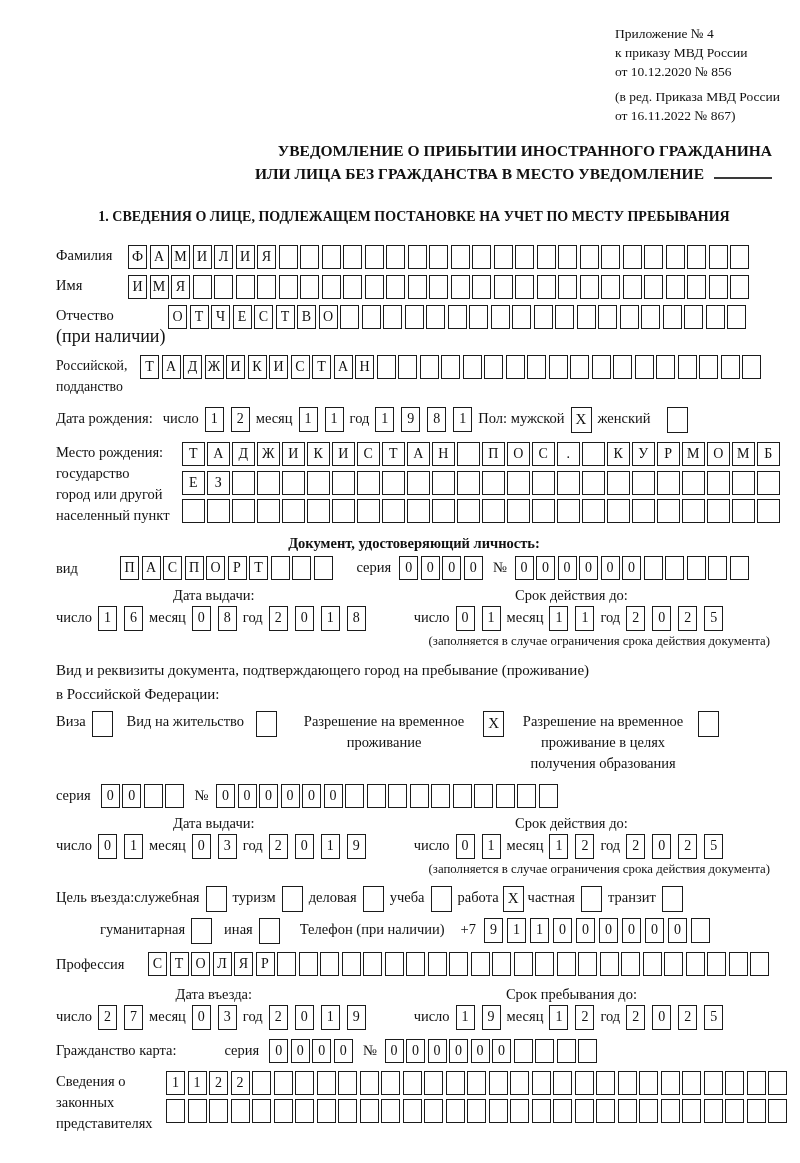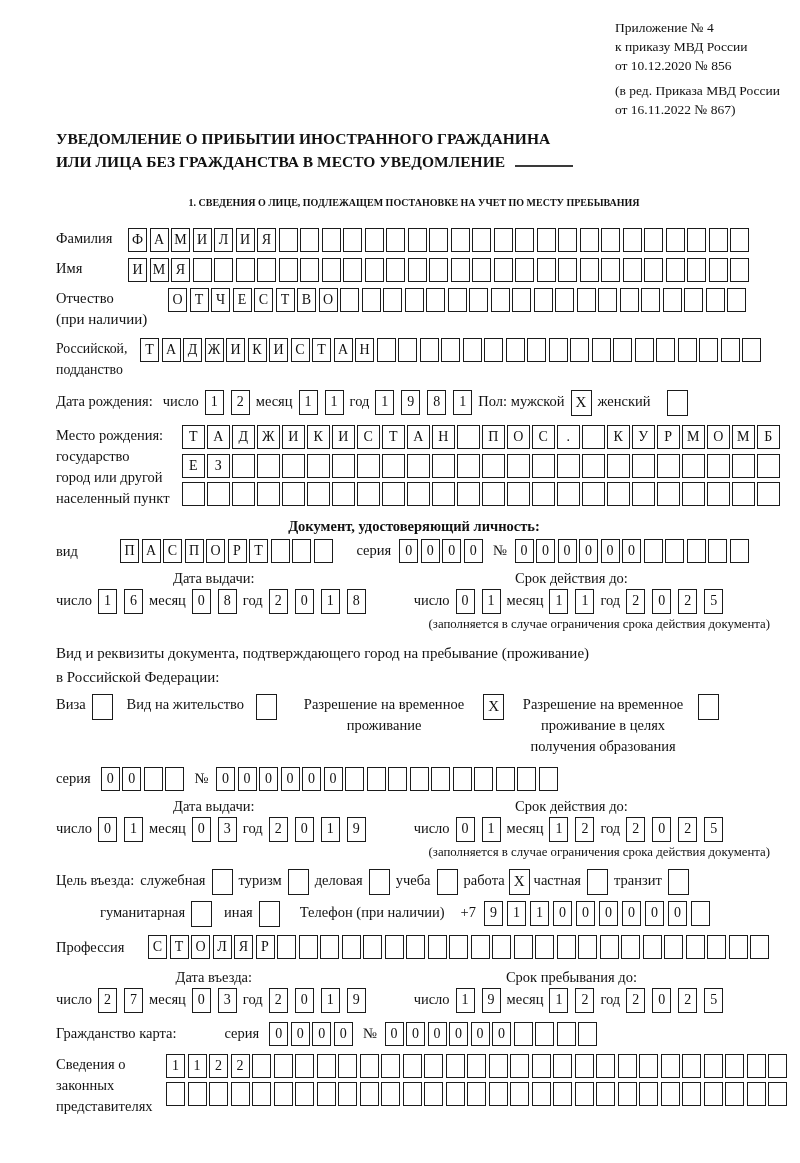--- a/index.html
+++ b/index.html
@@ -2,38 +2,38 @@
 <html><head>
 <meta charset="utf-8">
 <style>
   * { box-sizing: border-box; margin: 0; padding: 0; }
   html, body { background: #ffffff; }
   body {
     width: 800px; height: 1163px;
     color: #111;
     font-family: "Liberation Serif", "DejaVu Serif", serif;
   }
-  .page { width: 800px; height: 1163px; padding: 18px 28px 8px 56px; overflow: hidden; position: relative; }
+  .page { width: 800px; height: 1163px; padding: 24px 28px 8px 56px; overflow: hidden; position: relative; }
 
   
   .refblock { margin-left: 559px; width: 200px; font-size: 13.5px; line-height: 19px; }
   .refblock .gap { height: 6px; }
   .forma { text-align: right; margin: 16px 38px 0 0; font-weight: bold; font-size: 15px; letter-spacing: .5px; }
 
   
-  .title { text-align: left; font-weight: bold; font-size: 15.5px; line-height: 23px; margin-top: 8px; }
+  .title { text-align: right; font-weight: bold; font-size: 15.5px; line-height: 23px; margin-top: 14px; }
   .blank-line { display: inline-block; width: 58px; height: 14px; border-bottom: 2px solid #3a3a3a; margin-left: 10px; }
-  .sec1 { text-align: center; font-weight: bold; font-size: 10px; margin-top: 24px; }
+  .sec1 { text-align: center; font-weight: bold; font-size: 14px; margin-top: 24px; }
 
   
   .row { display: flex; align-items: flex-start; margin-top: 6px; }
   .flabel { font-size: 14.5px; line-height: 21px; flex-shrink: 0; }
   .w64 { width: 64px; } .w72 { width: 72px; } .w84 { width: 84px; }
   .w112 { width: 112px; } .w126 { width: 126px; } .w92 { width: 92px; }
-  .sub { font-size: 15px; }
+  .sub { font-size: 18px; }
 
   
   .cells { display: inline-flex; gap: 2.5px; flex-wrap: nowrap; align-items: flex-start; }
   .cell {
     display: inline-block; width: 19px; height: 24px; flex-shrink: 0;
     border: 1.6px solid #1b1b1b; background: #fff;
     text-align: center; font-size: 14px; line-height: 21px; font-family: inherit;
   }
   .wide .cell { width: 22.5px; }
   .dcells { gap: 7px; margin: 0 6px; }
@@ -528,21 +528,21 @@
             <span class="cell">2</span>
             <span class="cell">5</span>
           </span>
       </div>
     </div>
   </div>
   <div class="note">(заполняется в случае ограничения срока действия документа)</div>
 
   <div class="row" style="margin-top:9px">
     <span class="dlbl">Цель въезда:</span>
-    <span class="dlbl" style="margin-left:6px">служебная</span>
+    <span class="dlbl" style="">служебная</span>
     <span class="cells box">
         <span class="cell"></span>
       </span>
     <span class="dlbl">туризм</span>
     <span class="cells box">
         <span class="cell"></span>
       </span>
     <span class="dlbl">деловая</span>
     <span class="cells box">
         <span class="cell"></span>

